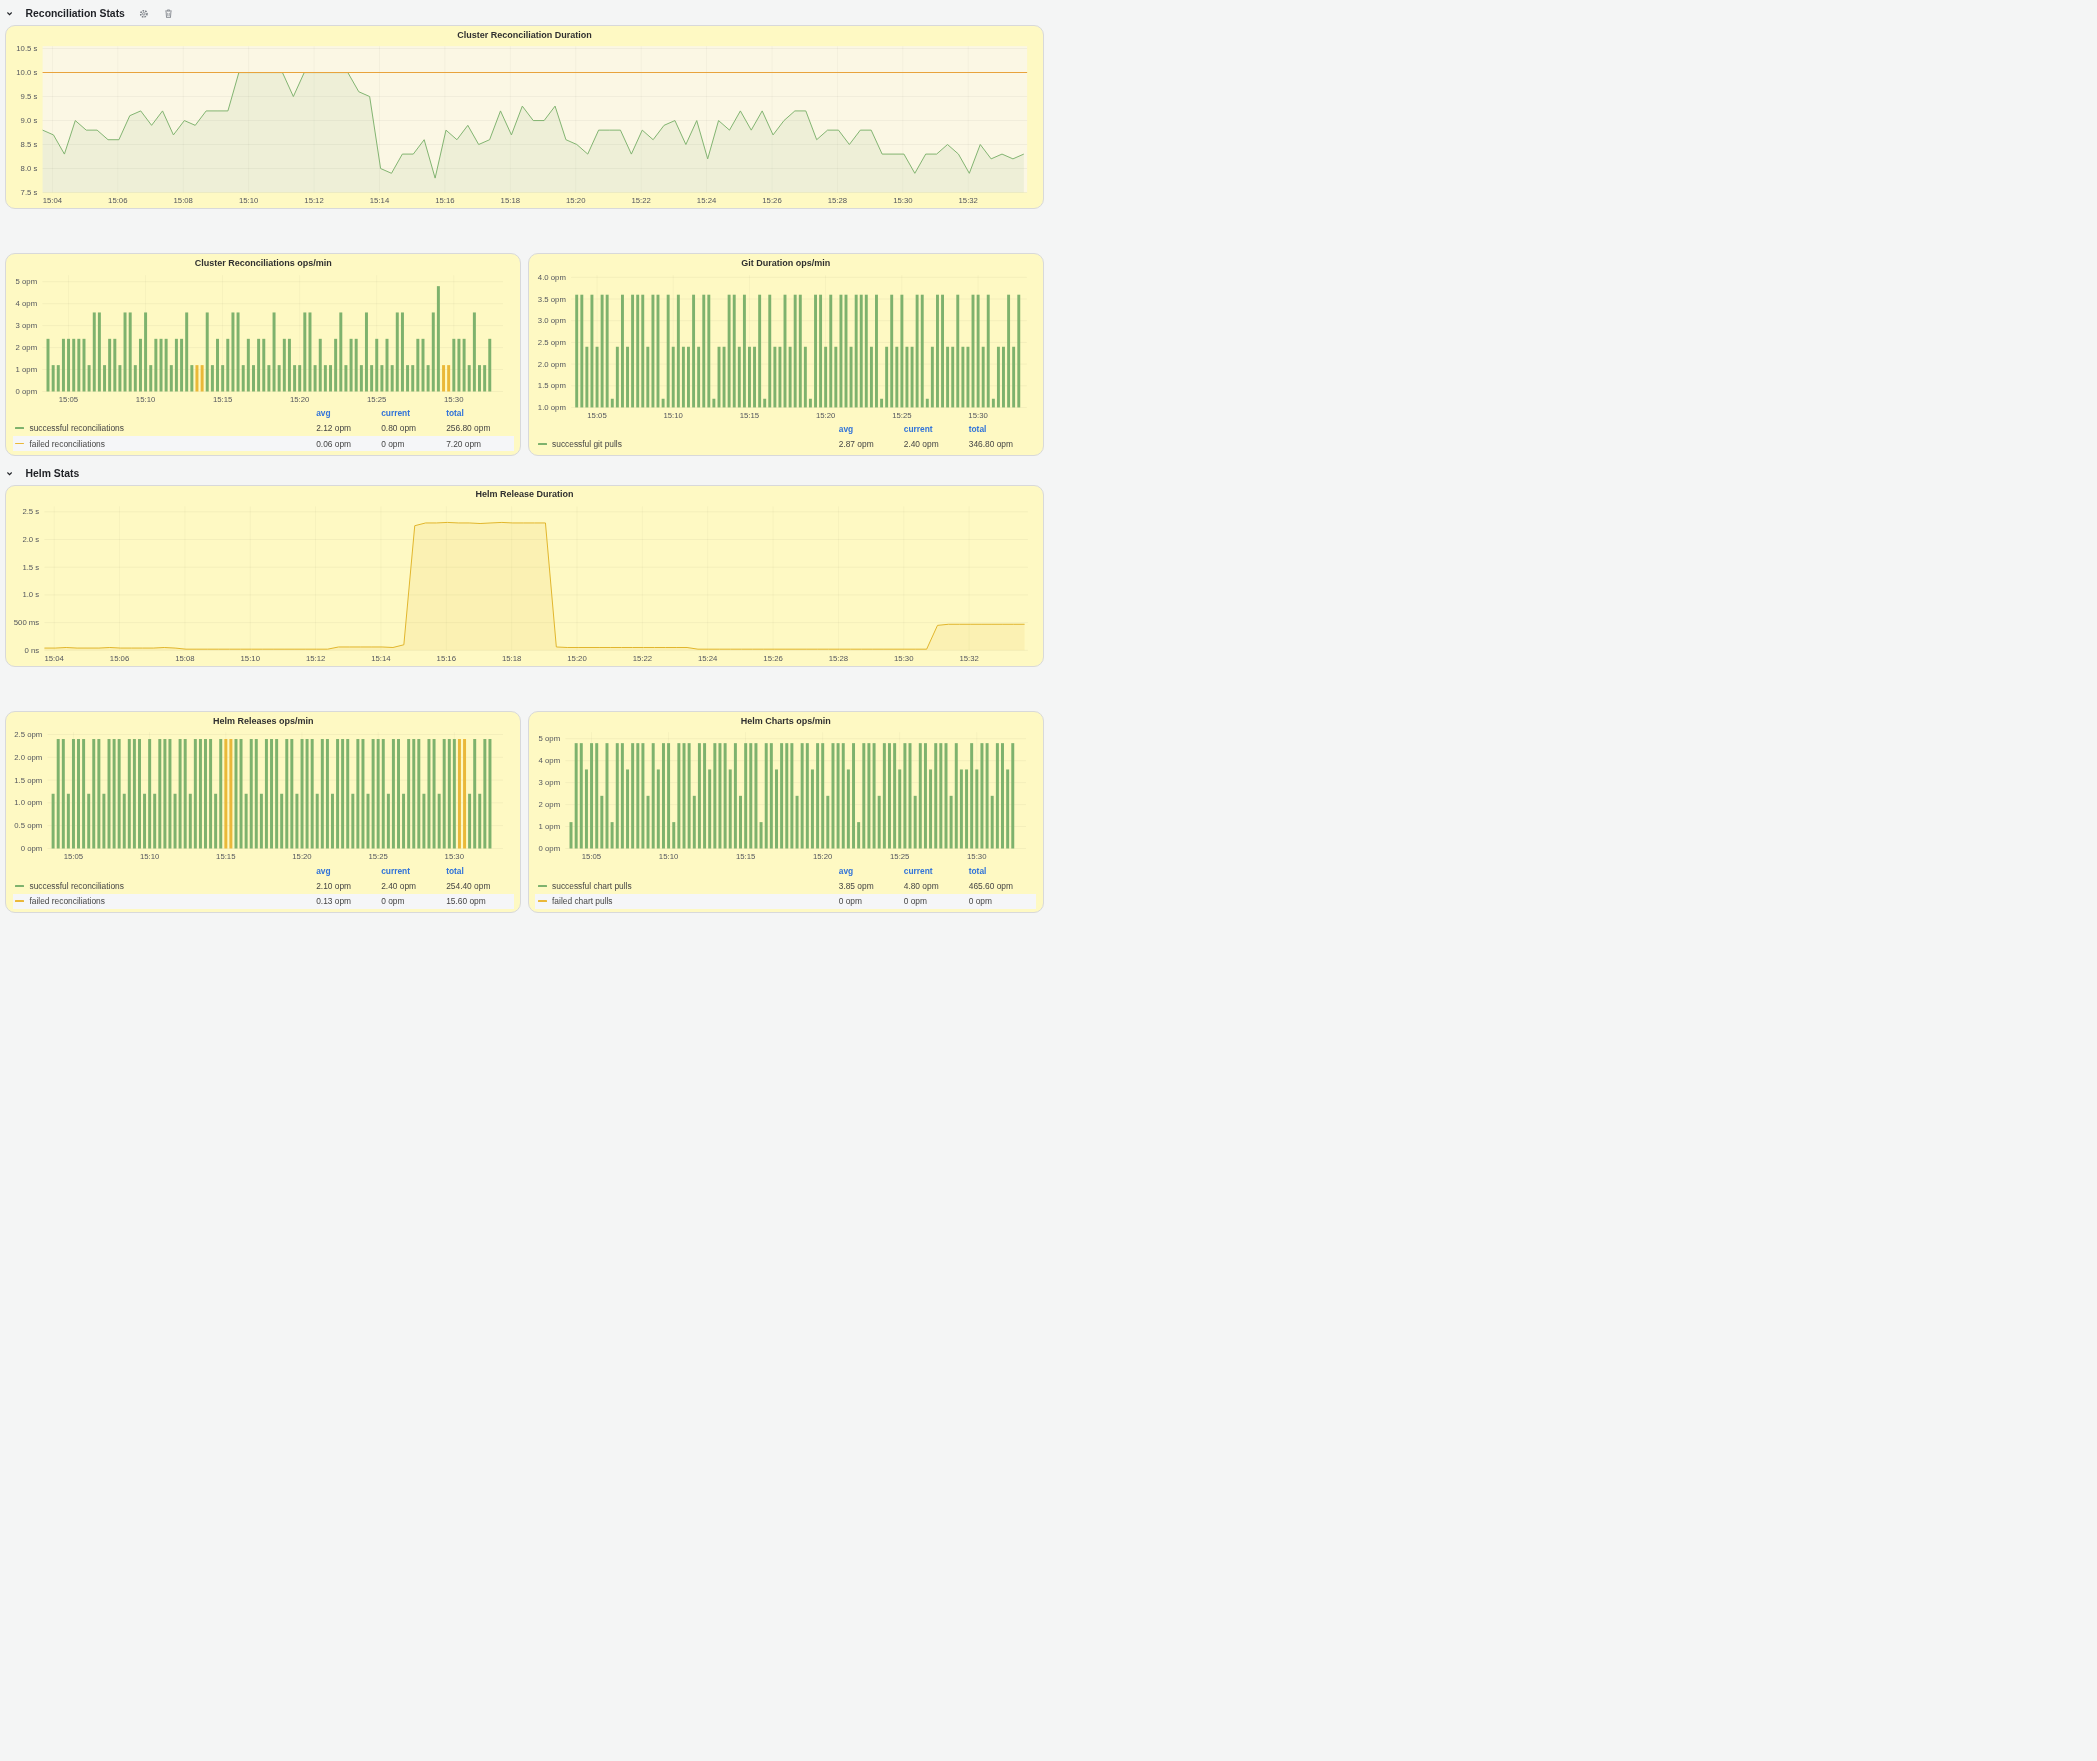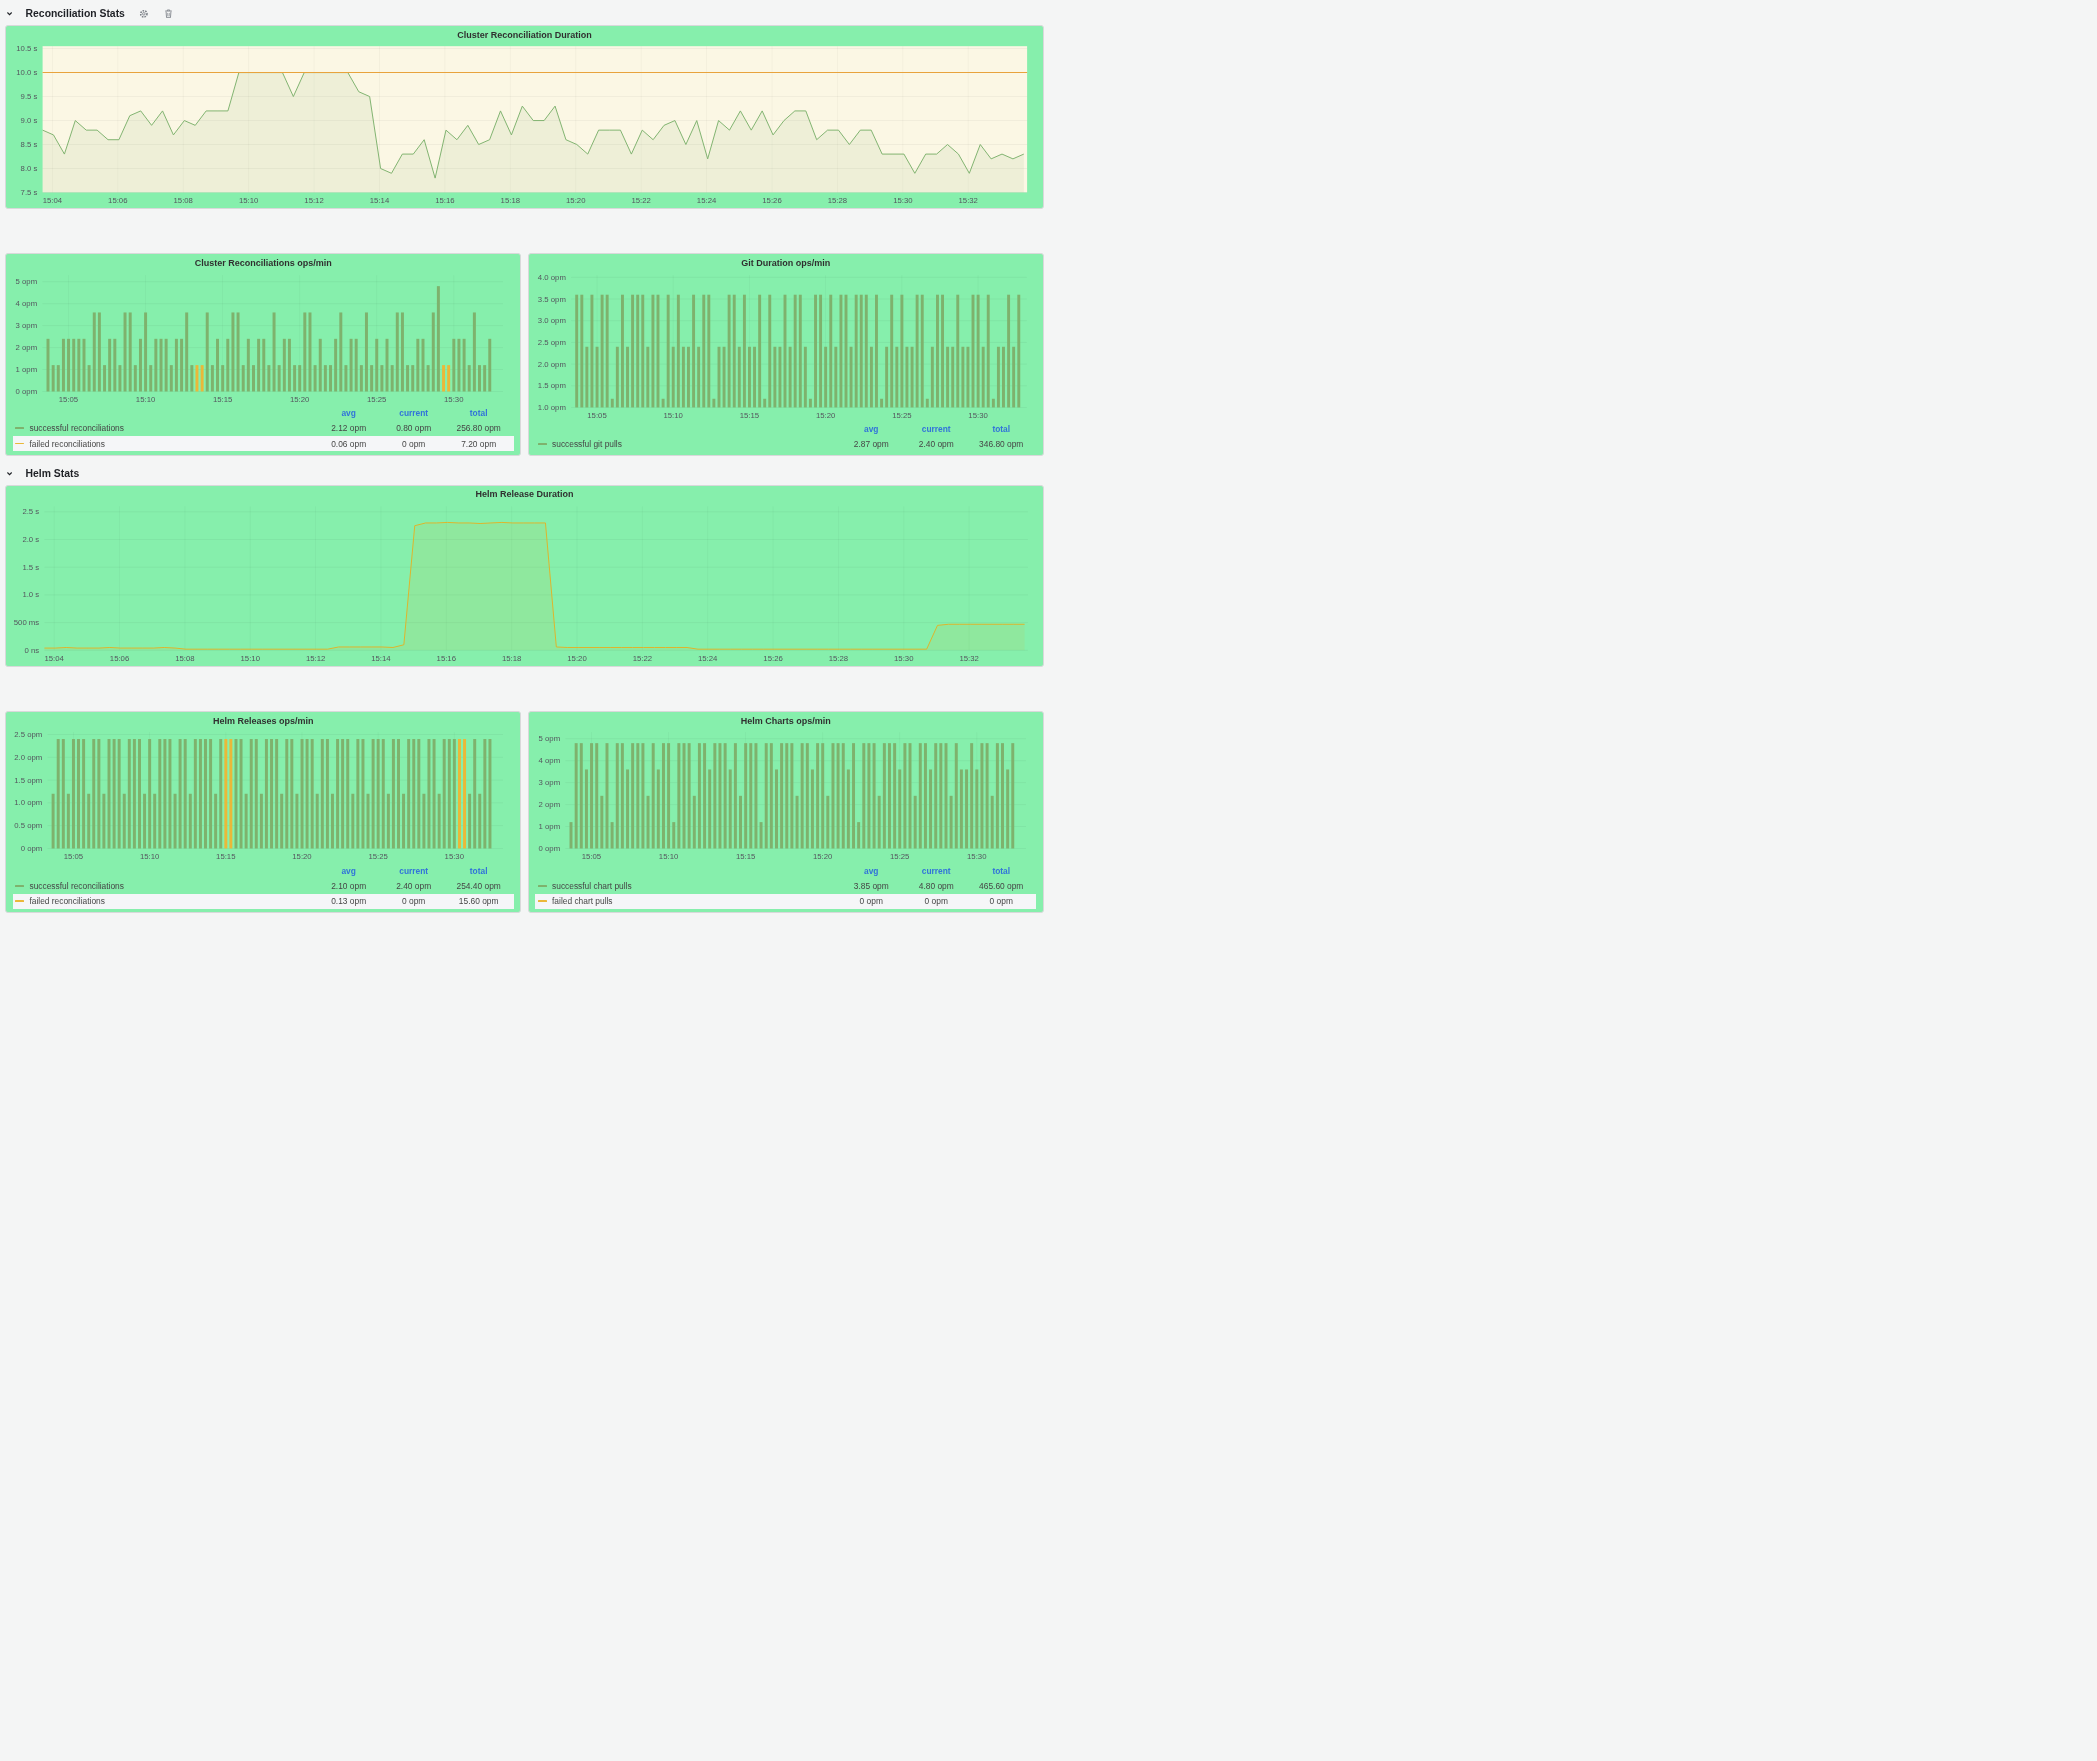--- a/index.html
+++ b/index.html
@@ -9,35 +9,35 @@
     background:#f4f5f5;
     font-family:"Liberation Sans", sans-serif;
     color:#464646;
   }
   .page { padding:3.9px 5.2px 6.5px; }
   .section-header { display:flex; align-items:center; gap:12px; height:19.5px; padding-left:1.3px; }
   .section-header.helm { margin-top:7.8px; }
   .section-title { font-size:10.4px; font-weight:700; color:#1f2126; }
   .hdr-icon { display:inline-flex; align-items:center; cursor:pointer; margin-left:2.6px; }
   .chev { display:inline-flex; align-items:center; cursor:pointer; }
-  .panel { background:#86efac; border:0.6px solid #d8d9da; border-radius:3px; overflow:hidden; }
+  .panel { background:#fef9c3; border:0.6px solid #d8d9da; border-radius:10px; overflow:hidden; }
   .panel-full { margin-top:1.3px; }
   .panel-title { text-align:center; font-size:9px; font-weight:600; color:#303030; padding:3.9px 0 1.3px; cursor:pointer; }
   .row { display:flex; gap:6.5px; margin-top:6.5px; }
   .row .panel { flex:1;margin-top:38px; }
   svg.chart { display:block; margin:0 auto; }
   .tick { font-size:12px; fill:#54575e; font-family:"Liberation Sans", sans-serif; }
   .legend { padding:0 6.5px 3.2px; }
   .lg-row { display:flex; align-items:center; height:15.6px; font-size:8.4px; color:#464646; padding:0 2.6px; }
   .lg-row.lg-head { height:13.6px; }
   .lg-row:nth-child(3) { background:#f5f6f8; }
   .lg-name { flex:1; display:flex; align-items:center; gap:5.2px; white-space:nowrap; }
   .sw { width:9px; height:1.9px; border-radius:0.6px; display:inline-block; flex:0 0 auto; }
   .lg-label { cursor:pointer;text-align:right; }
-  .lg-val { width:65px; text-align:center; white-space:nowrap; }
+  .lg-val { width:65px; text-align:left; white-space:nowrap; }
   .lg-h { color:#3274d9; font-weight:700; cursor:pointer; }
 </style>
 </head>
 <body>
 
 <div class="page">
 
   <div class="section-header">
     <span class="chev">
       <svg width="7.1" height="7.1" viewBox="0 0 10 10">

